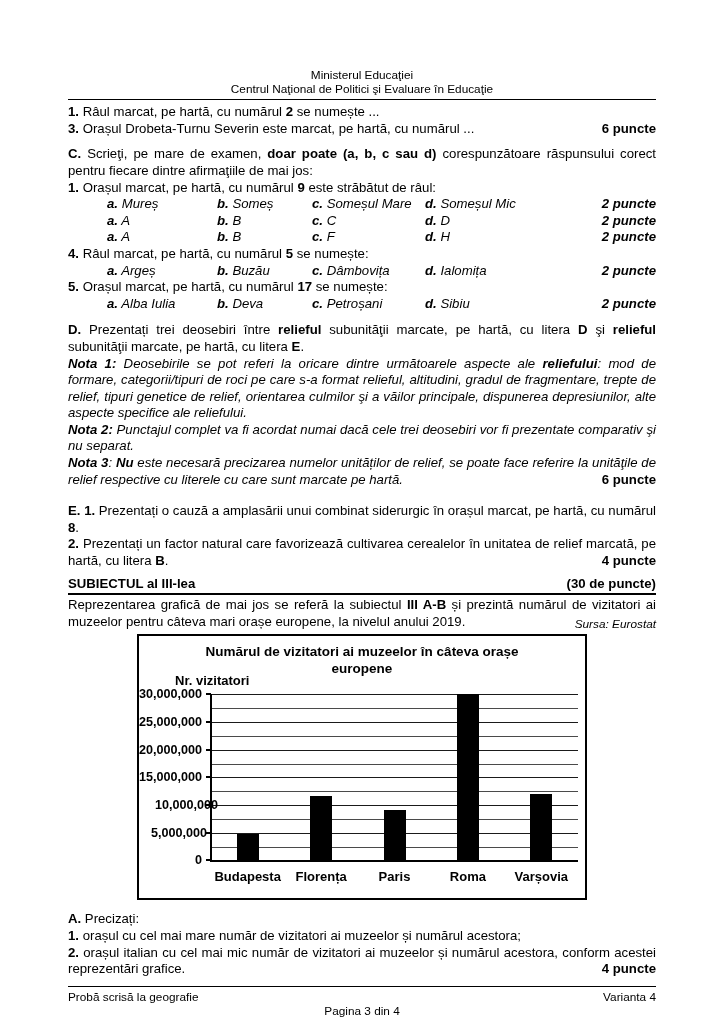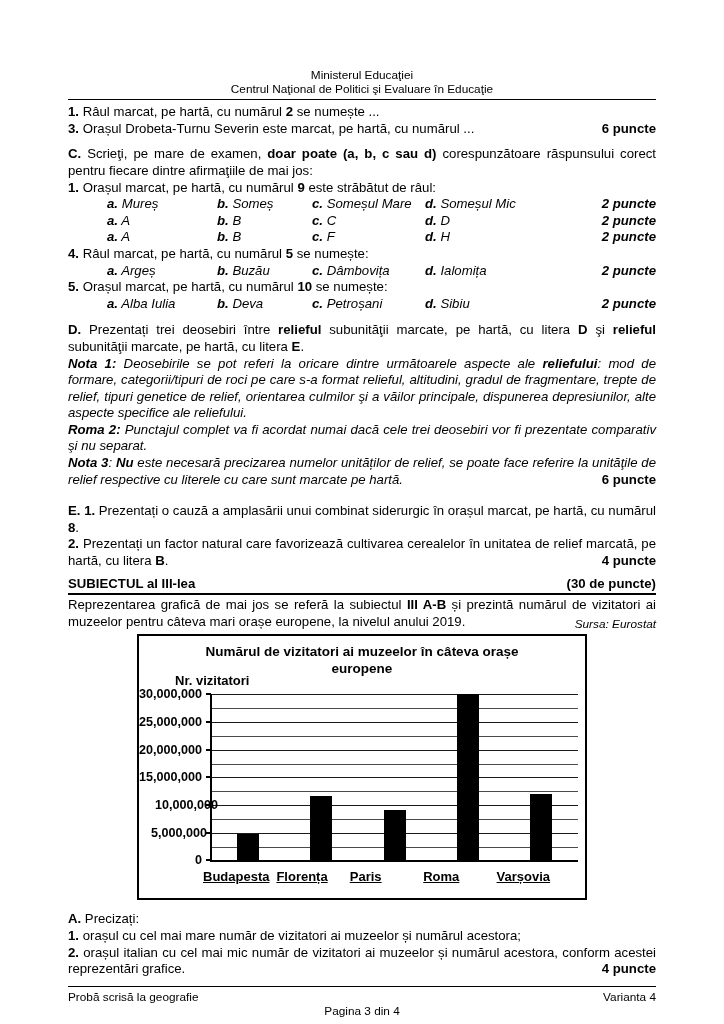--- a/index.html
+++ b/index.html
@@ -38,21 +38,21 @@
   }
   .chart-frame .abs { position: absolute; }
   .c-title { top: 7px; left: 35px; width: 376px; text-align: center; font-weight: bold; font-size: 13.5px; line-height: 17px; }
   .c-ylab { left: 36px; top: 37px; font-weight: bold; font-size: 13px; }
   .c-grid { background: #4a4a4a; height: 1px; }
   .c-grid.major { background: #1a1a1a; }
   .c-axis { background: #000; }
   .c-ytick { font-weight: bold; font-size: 12.6px; text-align: right; line-height: 14px; }
   .c-tickmark { background: #000; height: 2px; width: 5px; }
   .c-bar { background: #000; }
-  .c-xlab { font-weight: bold; font-size: 13px; text-align: left; line-height: 15px; text-decoration: underline; }
+  .c-xlab { font-weight: bold; font-size: 13px; text-align: center; line-height: 15px; }
   .footer {
     border-top: 1px solid #000; margin-top: 8px; padding-top: 3px;
     font-size: 11.8px; line-height: 14px;
   }
   .footer .row { display: flex; justify-content: space-between; }
   .footer .center { text-align: center; }
 </style>
 </head>
 <body>
 
@@ -96,37 +96,37 @@
           <span class="qpts">2 puncte</span>
         </div>
         <p class="just"><span style="font-weight: bold;">4.</span><span> Râul marcat, pe hartă, cu numărul </span><span style="font-weight: bold;">5</span><span> se numește:</span></p>
         <div class="opts">
           <span class="opt o0"><b>a.</b><span> Argeș</span></span>
           <span class="opt o1"><b>b.</b><span> Buzău</span></span>
           <span class="opt o2"><b>c.</b><span> Dâmbovița</span></span>
           <span class="opt o3"><b>d.</b><span> Ialomița</span></span>
           <span class="qpts">2 puncte</span>
         </div>
-        <p class="just"><span style="font-weight: bold;">5.</span><span> Orașul marcat, pe hartă, cu numărul </span><span style="font-weight: bold;">10</span><span> se numește:</span></p>
+        <p class="just"><span style="font-weight: bold;">5.</span><span> Orașul marcat, pe hartă, cu numărul </span><span style="font-weight: bold;">17</span><span> se numește:</span></p>
         <div class="opts">
           <span class="opt o0"><b>a.</b><span> Alba Iulia</span></span>
           <span class="opt o1"><b>b.</b><span> Deva</span></span>
           <span class="opt o2"><b>c.</b><span> Petroșani</span></span>
           <span class="opt o3"><b>d.</b><span> Sibiu</span></span>
           <span class="qpts">2 puncte</span>
         </div>
       </div>
   </div>
 
   <div class="gap10"></div>
 
   <div>
     <p class="just"><span style="font-weight: bold;">D.</span><span> Prezentați trei deosebiri între </span><span style="font-weight: bold;">relieful</span><span> subunităţii marcate, pe hartă, cu litera </span><span style="font-weight: bold;">D</span><span> şi </span><span style="font-weight: bold;">relieful</span><span> subunităţii marcate, pe hartă, cu litera </span><span style="font-weight: bold;">E</span><span>.</span></p>
     <p class="just"><span style="font-weight: bold; font-style: italic;">Nota 1:</span><span style="font-style: italic;"> Deosebirile se pot referi la oricare dintre următoarele aspecte ale </span><span style="font-weight: bold; font-style: italic;">reliefului</span><span style="font-style: italic;">: mod de formare, categorii/tipuri de roci pe care s-a format relieful, altitudini, gradul de fragmentare, trepte de relief, tipuri genetice de relief, orientarea culmilor şi a văilor principale, dispunerea depresiunilor, alte aspecte specifice ale reliefului.</span></p>
-    <p class="just"><span style="font-weight: bold; font-style: italic;">Roma 2:</span><span style="font-style: italic;"> Punctajul complet va fi acordat numai dacă cele trei deosebiri vor fi prezentate comparativ şi nu separat.</span></p>
+    <p class="just"><span style="font-weight: bold; font-style: italic;">Nota 2:</span><span style="font-style: italic;"> Punctajul complet va fi acordat numai dacă cele trei deosebiri vor fi prezentate comparativ şi nu separat.</span></p>
     <p class="just"><span><span style="font-weight: bold; font-style: italic;">Nota 3</span><span style="font-style: italic;">: </span><span style="font-weight: bold; font-style: italic;">Nu</span><span style="font-style: italic;"> este necesară precizarea numelor unităților de relief, se poate face referire la unităţile de relief respective cu literele cu care sunt marcate pe hartă.</span></span><span class="pts">6 puncte</span></p>
   </div>
 
   <div class="gap15"></div>
 
   <div>
     <p class="just"><span style="font-weight: bold;">E. 1.</span><span> Prezentați o cauză a amplasării unui combinat siderurgic în orașul marcat, pe hartă, cu numărul </span><span style="font-weight: bold;">8</span><span>.</span></p>
     <p class="just"><span><span style="font-weight: bold;">2.</span><span> Prezentați un factor natural care favorizează cultivarea cerealelor în unitatea de relief marcată, pe hartă, cu litera </span><span style="font-weight: bold;">B</span><span>.</span></span><span class="pts">4 puncte</span></p>
   </div>
 

